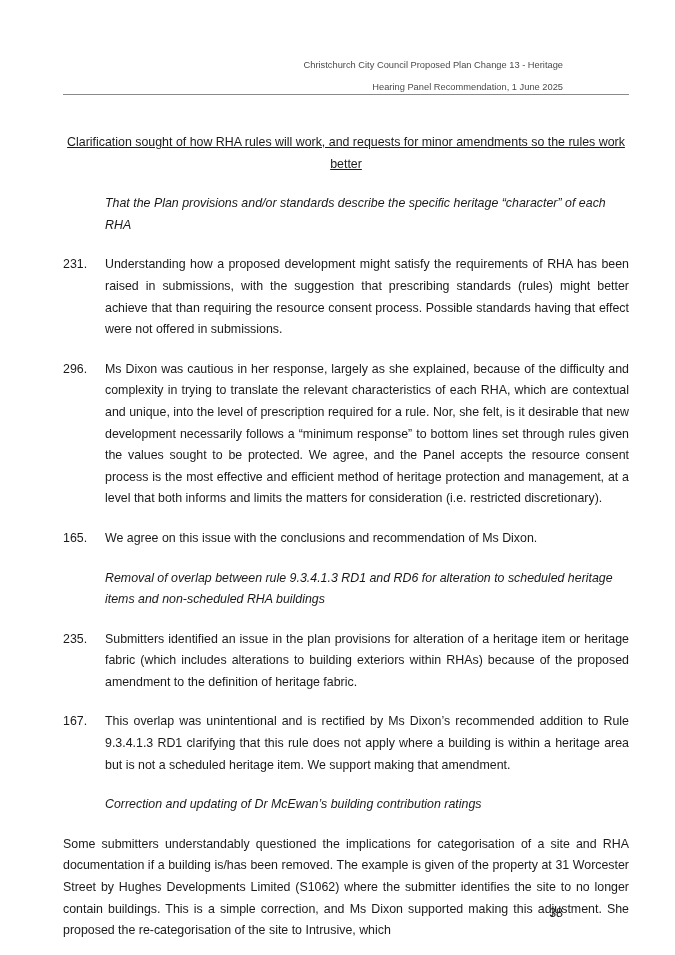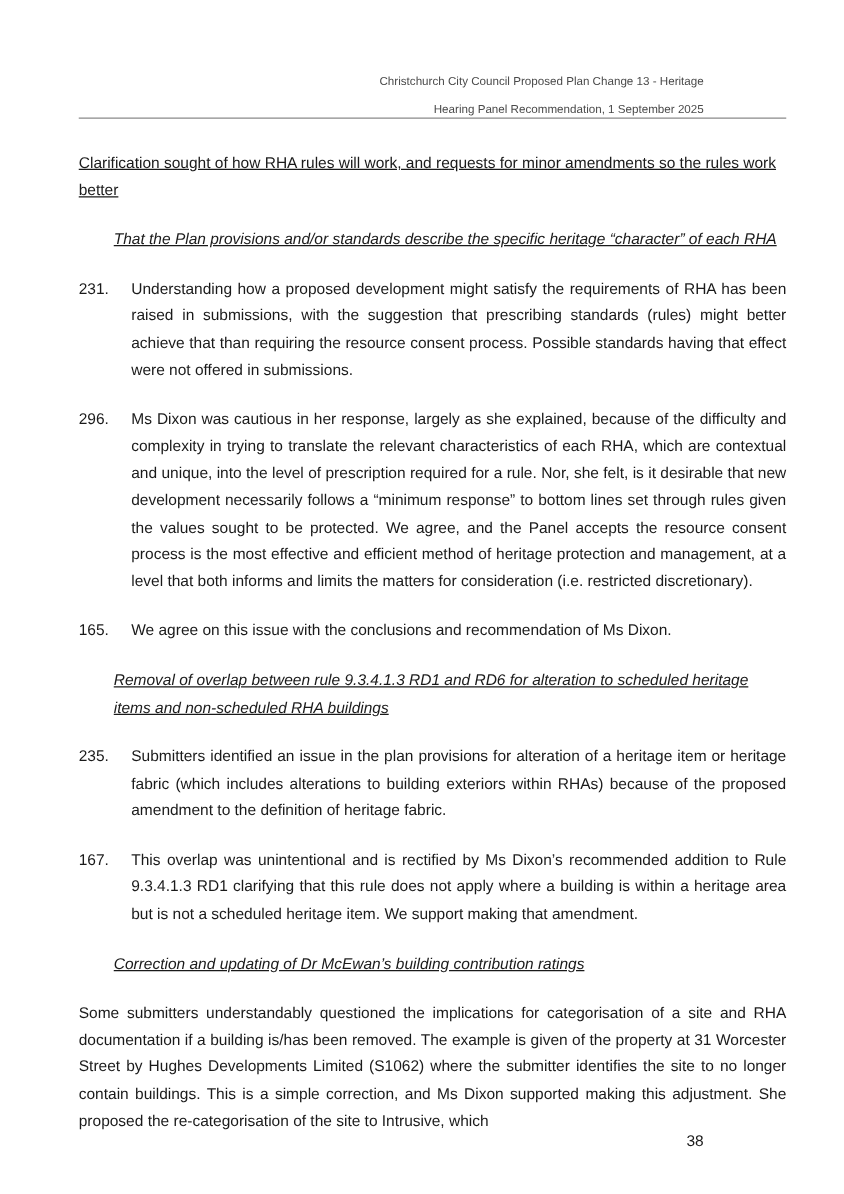--- a/index.html
+++ b/index.html
@@ -41,26 +41,26 @@
     .content {
       position: absolute;
       left: 63px;
       top: 116px;
       width: 566px;
       font-size: 12.4px;
       line-height: 21.6px;
     }
     .section-heading {
       text-decoration: underline;
-      margin: 4px 0 18px 0;
+      margin: 16px 0 18px 0;
+      text-align: center;
     }
     .subheading {
       font-style: italic;
-      text-decoration: underline;
-      margin: 0 0 18px 28px;
+      margin: 0 0 18px 42px;
     }
     .para {
       display: flex;
       margin: 0 0 18px 0;
     }
     .para-num {
       width: 42px;
       flex: 0 0 42px;
     }
     .para-text {
@@ -74,21 +74,21 @@
       font-size: 12.4px;
     }
   </style>
 </head>
 <body>
 
 <div class="page">
 
   <div class="header">
     <div>Christchurch City Council Proposed Plan Change 13 - Heritage</div>
-    <div>Hearing Panel Recommendation, 1 September 2025</div>
+    <div>Hearing Panel Recommendation, 1 June 2025</div>
   </div>
 
   <div class="header-rule"></div>
 
   <div class="content">
 
     <div class="section-heading">Clarification sought of how RHA rules will work, and requests for minor amendments so the rules work better</div>
 
     <div class="subheading">That the Plan provisions and/or standards describe the specific heritage “character” of each RHA</div>
 

